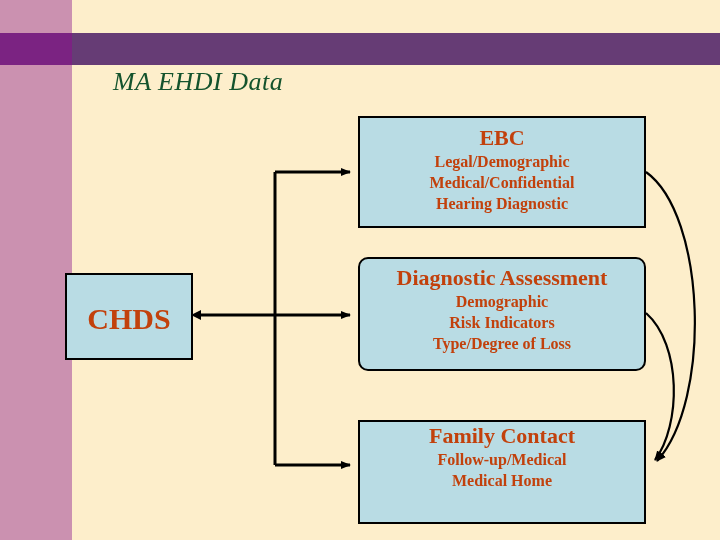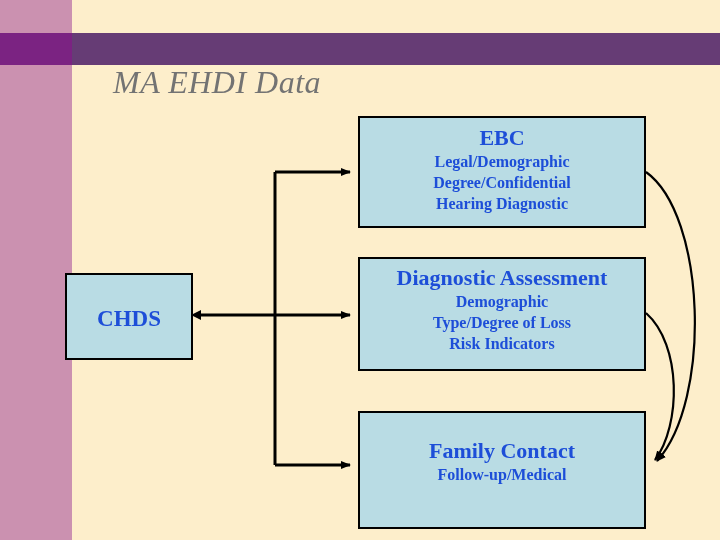--- a/index.html
+++ b/index.html
@@ -44,43 +44,43 @@
     height: 32px;
     background: #7b2382;
   }
   
   #title {
     position: absolute;
     left: 113px;
     top: 62px;
     font-family: "Liberation Serif", serif;
     font-style: italic;
-    font-size: 32px;
+    font-size: 26px;
     line-height: 40px;
-    color: #737373;
+    color: #14532d;
     white-space: nowrap;
     letter-spacing: 0.5px;
   }
   
   #connectors {
     position: absolute;
     left: 0;
     top: 0;
     width: 720px;
     height: 540px;
     pointer-events: none;
   }
   
   .box {
     position: absolute;
     background: #b9dce4;
     border: 2px solid #000000;
     box-sizing: border-box;
     text-align: center;
-    color: #1d4ed8;
+    color: #c2410c;
     overflow: hidden;
   }
   .box-title {
     font-family: "Liberation Serif", serif;
     font-weight: bold;
     font-size: 22px;
     line-height: 27px;
     white-space: nowrap;
   }
   .box-line {
@@ -96,36 +96,37 @@
     width: 288px;
     height: 112px;
     padding-top: 6px;
   }
   #box-diagnostic {
     left: 358px;
     top: 257px;
     width: 288px;
     height: 114px;
     padding-top: 5px;
+    border-radius: 10px;
   }
   #box-family {
     left: 358px;
-    top: 411px;
+    top: 420px;
     width: 288px;
-    height: 118px;
-    padding-top: 24px;
+    height: 104px;
+    padding-top: 0;
   }
   #box-chds {
     left: 65px;
     top: 273px;
     width: 128px;
     height: 87px;
   }
   #box-chds .box-title {
-    font-size: 23px;
+    font-size: 30px;
     line-height: 87px;
   }
 </style>
 </head>
 <body>
 
 <div id="slide">
 
   <div id="left-stripe"></div>
   <div id="band-right"></div>
@@ -163,33 +164,34 @@
     <path d="M201,310 L191,315 L201,320 z" fill="#000000"></path>
 
     <path d="M646,172 C706,215 712,400 657,461" stroke="#000000" stroke-width="2.2" fill="none" marker-end="url(#arrow-curve-a)"></path>
 
     <path d="M646,313 C682,345 681,425 655,460" stroke="#000000" stroke-width="2.2" fill="none" marker-end="url(#arrow-curve-b)"></path>
   </svg>
 
   <div class="box" id="box-ebc">
     <div class="box-title">EBC</div>
     <div class="box-line">Legal/Demographic</div>
-    <div class="box-line">Degree/Confidential</div>
+    <div class="box-line">Medical/Confidential</div>
     <div class="box-line">Hearing Diagnostic</div>
   </div>
 
   <div class="box" id="box-diagnostic">
     <div class="box-title">Diagnostic Assessment</div>
     <div class="box-line">Demographic</div>
+    <div class="box-line">Risk Indicators</div>
     <div class="box-line">Type/Degree of Loss</div>
-    <div class="box-line">Risk Indicators</div>
   </div>
 
   <div class="box" id="box-family">
     <div class="box-title">Family Contact</div>
     <div class="box-line">Follow-up/Medical</div>
+    <div class="box-line">Medical Home</div>
   </div>
 
   <div class="box" id="box-chds">
     <div class="box-title">CHDS</div>
   </div>
 
 </div>
 
 </body></html>

